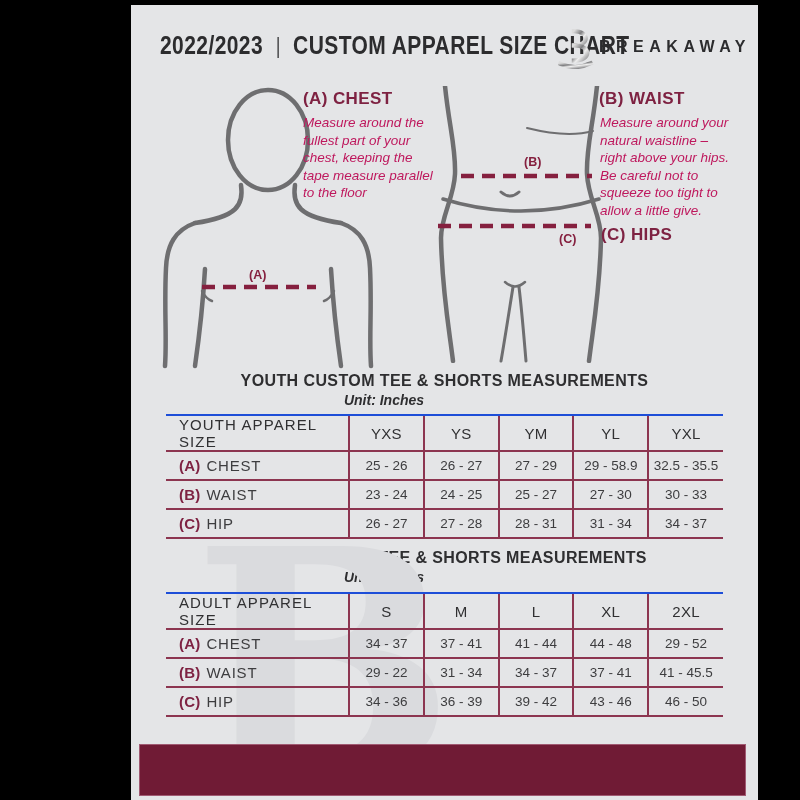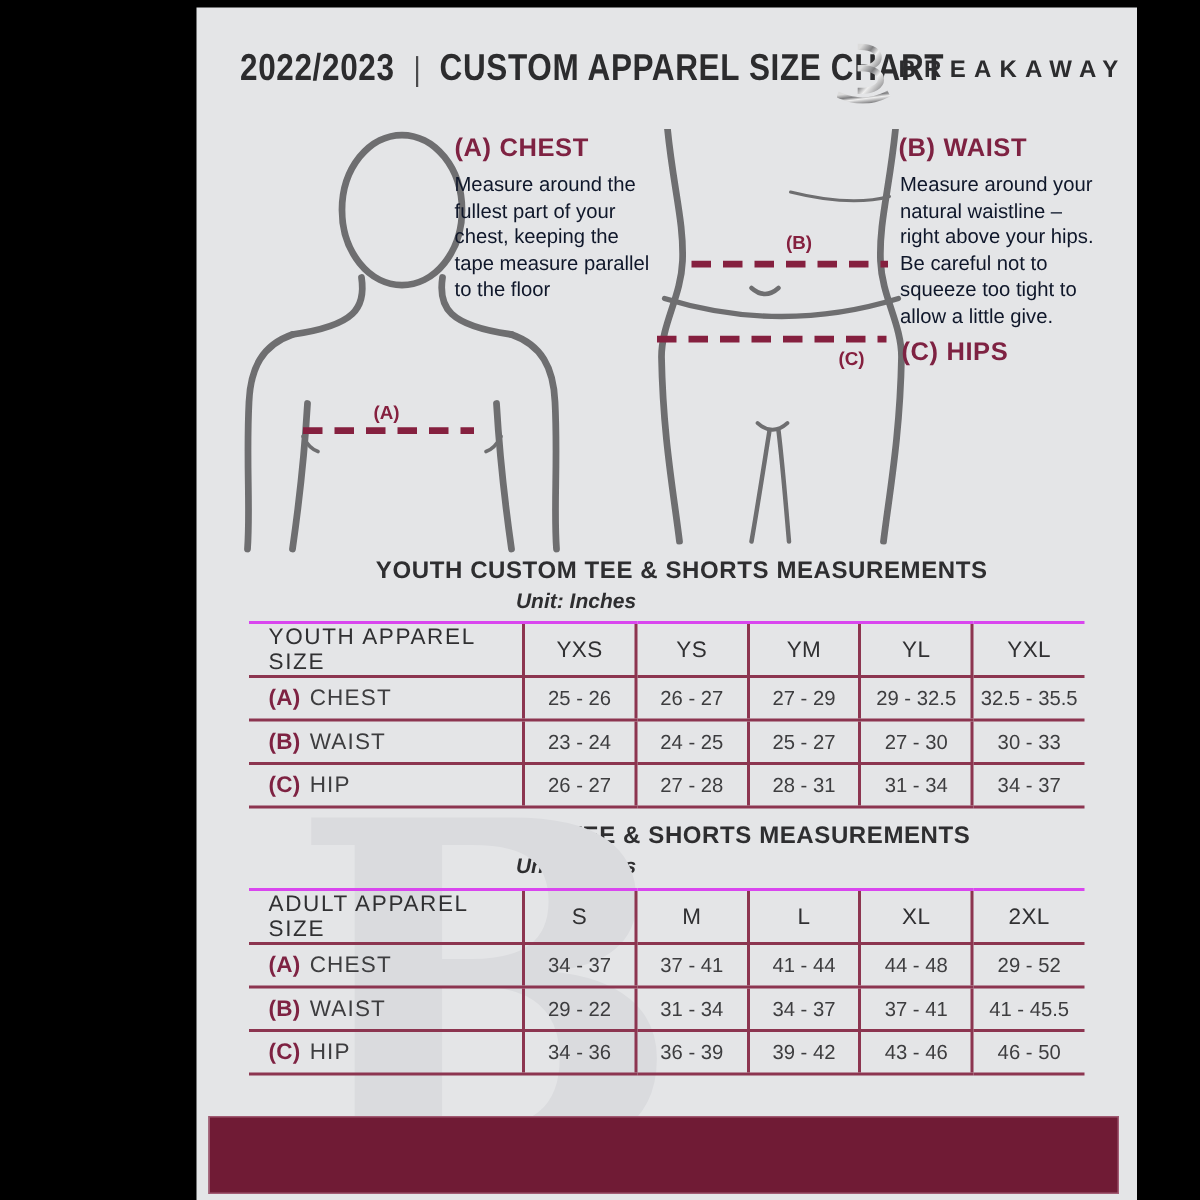--- a/index.html
+++ b/index.html
@@ -11,33 +11,33 @@
   
   .hdr-row{left:29px;top:26px;display:flex;align-items:center;gap:13px;
            transform:scaleX(0.84);transform-origin:left center;}
   .hdr-edition,.hdr-title{font-weight:700;font-size:25px;color:#2c2c2e;letter-spacing:.5px;white-space:nowrap;}
   .hdr-pipe{font-size:22px;color:#4a4a4c;font-weight:400;padding:0 2px;}
   .brand-logo{left:427px;top:22px;}
   .brand-name{left:468px;top:33px;font-weight:700;font-size:16px;letter-spacing:5.5px;color:#2c2c2e;white-space:nowrap;}
 
   
   .guide-label{font-weight:700;font-size:17px;color:#7e2242;letter-spacing:.4px;white-space:nowrap;}
-  .guide-text{font-size:13.5px;line-height:17.6px;color:#0f172a;white-space:pre-line;}
+  .guide-text{font-style:italic;font-size:13.5px;line-height:17.6px;color:#be185d;white-space:pre-line;}
   .marker{font-weight:700;font-size:12.5px;color:#85203f;}
 
   
   .sec-title{left:0;width:627px;text-align:center;font-weight:700;font-size:16px;
              color:#2e2e30;letter-spacing:.4px;}
   .sec-unit{left:0;width:506px;text-align:center;font-weight:700;font-style:italic;
             font-size:14px;color:#2e2e30;}
 
   
   table.size{border-collapse:collapse;table-layout:fixed;width:557px;position:absolute;left:35px;z-index:2;}
   .size col.c0{width:183px;}
-  .size th,.size td{border-top:2px solid #d946ef;border-bottom:2px solid #8c3550;
+  .size th,.size td{border-top:2px solid #1d4ed8;border-bottom:2px solid #8c3550;
                     border-left:2px solid #8c3550;padding:0;}
   .size th:first-child,.size td:first-child{border-left:none;}
   .size th{font-weight:400;font-size:15px;color:#303032;text-align:center;height:31px;letter-spacing:.3px;}
   .size th.rowhead{font-weight:400;text-align:left;padding-left:13px;letter-spacing:1.1px;font-size:15px;}
   .size td{font-size:13.5px;color:#3d3d3f;text-align:center;height:27px;}
   .size td.rowhead{text-align:left;padding-left:13px;font-size:15px;letter-spacing:.8px;}
   .size .key{font-weight:700;color:#7e2242;margin-right:6px;letter-spacing:.2px;}
 
   
   .watermark{left:62px;top:538px;font-family:"DejaVu Serif",serif;font-weight:700;
@@ -126,21 +126,21 @@
   <div class="abs guide-label" style="left:468px;top:84px;">(B) WAIST</div>
   <div class="abs guide-text" style="left:469px;top:109px;width:155px;">Measure around your
 natural waistline –
 right above your hips.
 Be careful not to
 squeeze too tight to
 allow a little give.</div>
 
   <div class="abs guide-label" style="left:470px;top:220px;">(C) HIPS</div>
 
-  <div class="abs sec-title" style="top:367px;padding-left:10px;">YOUTH CUSTOM TEE &amp; SHORTS MEASUREMENTS</div>
+  <div class="abs sec-title" style="top:367px;">YOUTH CUSTOM TEE &amp; SHORTS MEASUREMENTS</div>
   <div class="abs sec-unit" style="top:387px;">Unit: Inches</div>
 
   <table class="size" style="top:409px;">
     <colgroup>
         <col class="c0">
         <col>
         <col>
         <col>
         <col>
         <col>
@@ -154,21 +154,21 @@
       <th>YL</th>
       <th>YXL</th>
     </tr>
     <tr>
       <td class="rowhead">
         <span class="key">(A)</span><span>CHEST</span>
       </td>
       <td>25 - 26</td>
       <td>26 - 27</td>
       <td>27 - 29</td>
-      <td>29 - 32.5</td>
+      <td>29 - 58.9</td>
       <td>32.5 - 35.5</td>
     </tr>
     <tr>
       <td class="rowhead">
         <span class="key">(B)</span><span>WAIST</span>
       </td>
       <td>23 - 24</td>
       <td>24 - 25</td>
       <td>25 - 27</td>
       <td>27 - 30</td>

